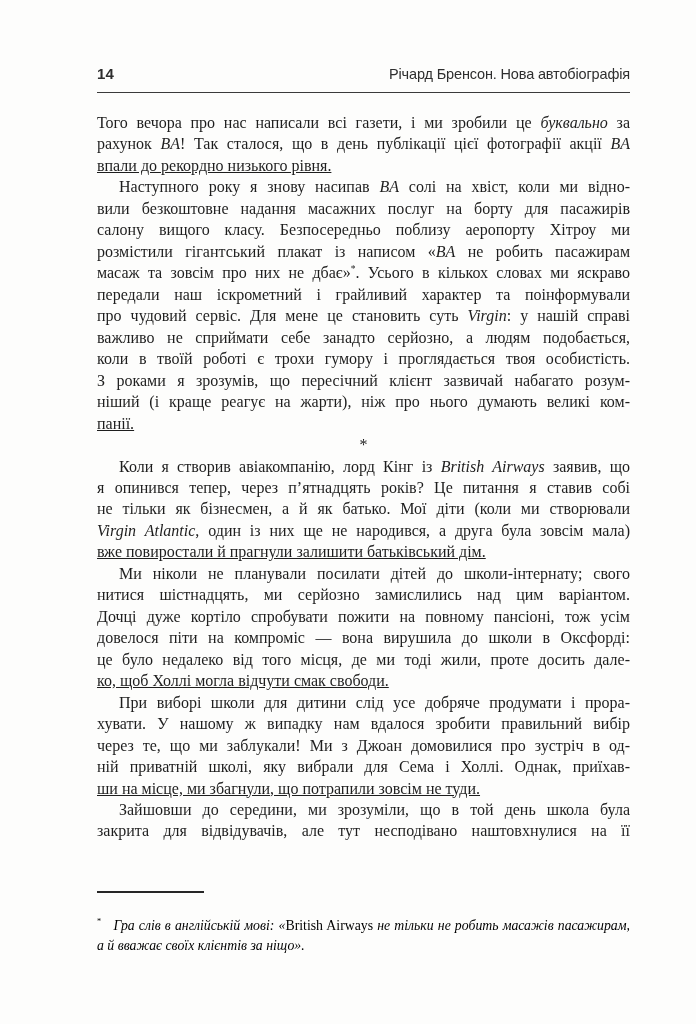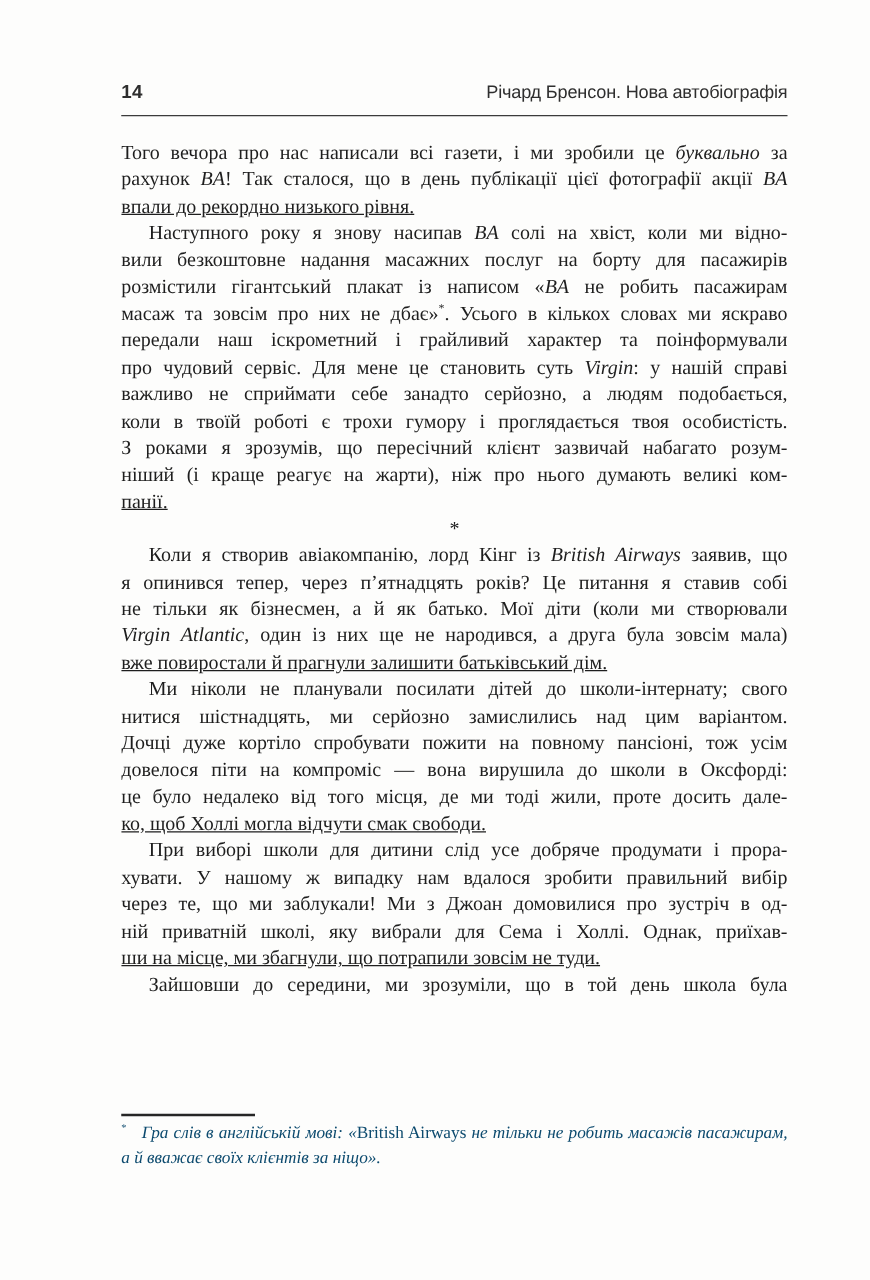--- a/index.html
+++ b/index.html
@@ -48,22 +48,22 @@
   .line.sep { text-align: center; text-align-last: center; }
   .it { font-style: italic; }
   .sup { vertical-align: super; font-size: 60%; line-height: 0; }
 
   
   .footrule {
     position: absolute; left: 97px; top: 891px; width: 107px;
     border-top: 2px solid #262626;
   }
   .footnote {
-    position: absolute; left: 97px; top: 896px; width: 533px;
-    font-size: 13.8px; line-height: 20px; color: #0c4a6e;
+    position: absolute; left: 97px; top: 916px; width: 533px;
+    font-size: 13.8px; line-height: 20px; color: #000000;
   }
   .fline { text-align: justify; text-align-last: justify; }
   .fline.end { text-align-last: left; }
 </style>
 </head>
 <body>
 
 <div class="page">
 
   <header class="runhead">
@@ -72,20 +72,21 @@
   </header>
 
   <div class="runrule"></div>
 
   <main class="bodytext">
       <div class="line"><span>Того вечора про нас написали всі газети, і ми зробили це </span><span class="it">буквально</span><span> за</span></div>
       <div class="line"><span>рахунок </span><span class="it">BA</span><span>! Так сталося, що в день публікації цієї фотографії акції </span><span class="it">BA</span></div>
       <div class="line end"><span>впали до рекордно низького рівня.</span></div>
       <div class="line ind"><span>Наступного року я знову насипав </span><span class="it">BA</span><span> солі на хвіст, коли ми відно-</span></div>
       <div class="line"><span>вили безкоштовне надання масажних послуг на борту для пасажирів</span></div>
+      <div class="line"><span>салону вищого класу. Безпосередньо поблизу аеропорту Хітроу ми</span></div>
       <div class="line"><span>розмістили гігантський плакат із написом «</span><span class="it">BA</span><span> не робить пасажирам</span></div>
       <div class="line"><span>масаж та зовсім про них не дбає»</span><span class="sup">*</span><span>. Усього в кількох словах ми яскраво</span></div>
       <div class="line"><span>передали наш іскрометний і грайливий характер та поінформували</span></div>
       <div class="line"><span>про чудовий сервіс. Для мене це становить суть </span><span class="it">Virgin</span><span>: у нашій справі</span></div>
       <div class="line"><span>важливо не сприймати себе занадто серйозно, а людям подобається,</span></div>
       <div class="line"><span>коли в твоїй роботі є трохи гумору і проглядається твоя особистість.</span></div>
       <div class="line"><span>З роками я зрозумів, що пересічний клієнт зазвичай набагато розум-</span></div>
       <div class="line"><span>ніший (і краще реагує на жарти), ніж про нього думають великі ком-</span></div>
       <div class="line end"><span>панії.</span></div>
       <div class="line sep">*</div>
@@ -99,20 +100,21 @@
       <div class="line"><span>Дочці дуже кортіло спробувати пожити на повному пансіоні, тож усім</span></div>
       <div class="line"><span>довелося піти на компроміс — вона вирушила до школи в Оксфорді:</span></div>
       <div class="line"><span>це було недалеко від того місця, де ми тоді жили, проте досить дале-</span></div>
       <div class="line end"><span>ко, щоб Холлі могла відчути смак свободи.</span></div>
       <div class="line ind"><span>При виборі школи для дитини слід усе добряче продумати і прора-</span></div>
       <div class="line"><span>хувати. У нашому ж випадку нам вдалося зробити правильний вибір</span></div>
       <div class="line"><span>через те, що ми заблукали! Ми з Джоан домовилися про зустріч в од-</span></div>
       <div class="line"><span>ній приватній школі, яку вибрали для Сема і Холлі. Однак, приїхав-</span></div>
       <div class="line end"><span>ши на місце, ми збагнули, що потрапили зовсім не туди.</span></div>
       <div class="line ind"><span>Зайшовши до середини, ми зрозуміли, що в той день школа була</span></div>
+      <div class="line"><span>закрита для відвідувачів, але тут несподівано наштовхнулися на її</span></div>
     </main>
 
   <div class="footrule"></div>
 
   <footer class="footnote">
       <div class="fline"><span class="sup">*</span><span>&nbsp;&nbsp;&nbsp;</span><span class="it">Гра слів в англійській мові: «</span><span>British Airways</span><span class="it"> не тільки не робить масажів пасажирам,</span></div>
       <div class="fline end"><span class="it">а й вважає своїх клієнтів за ніщо».</span></div>
     </footer>
 
 </div>

